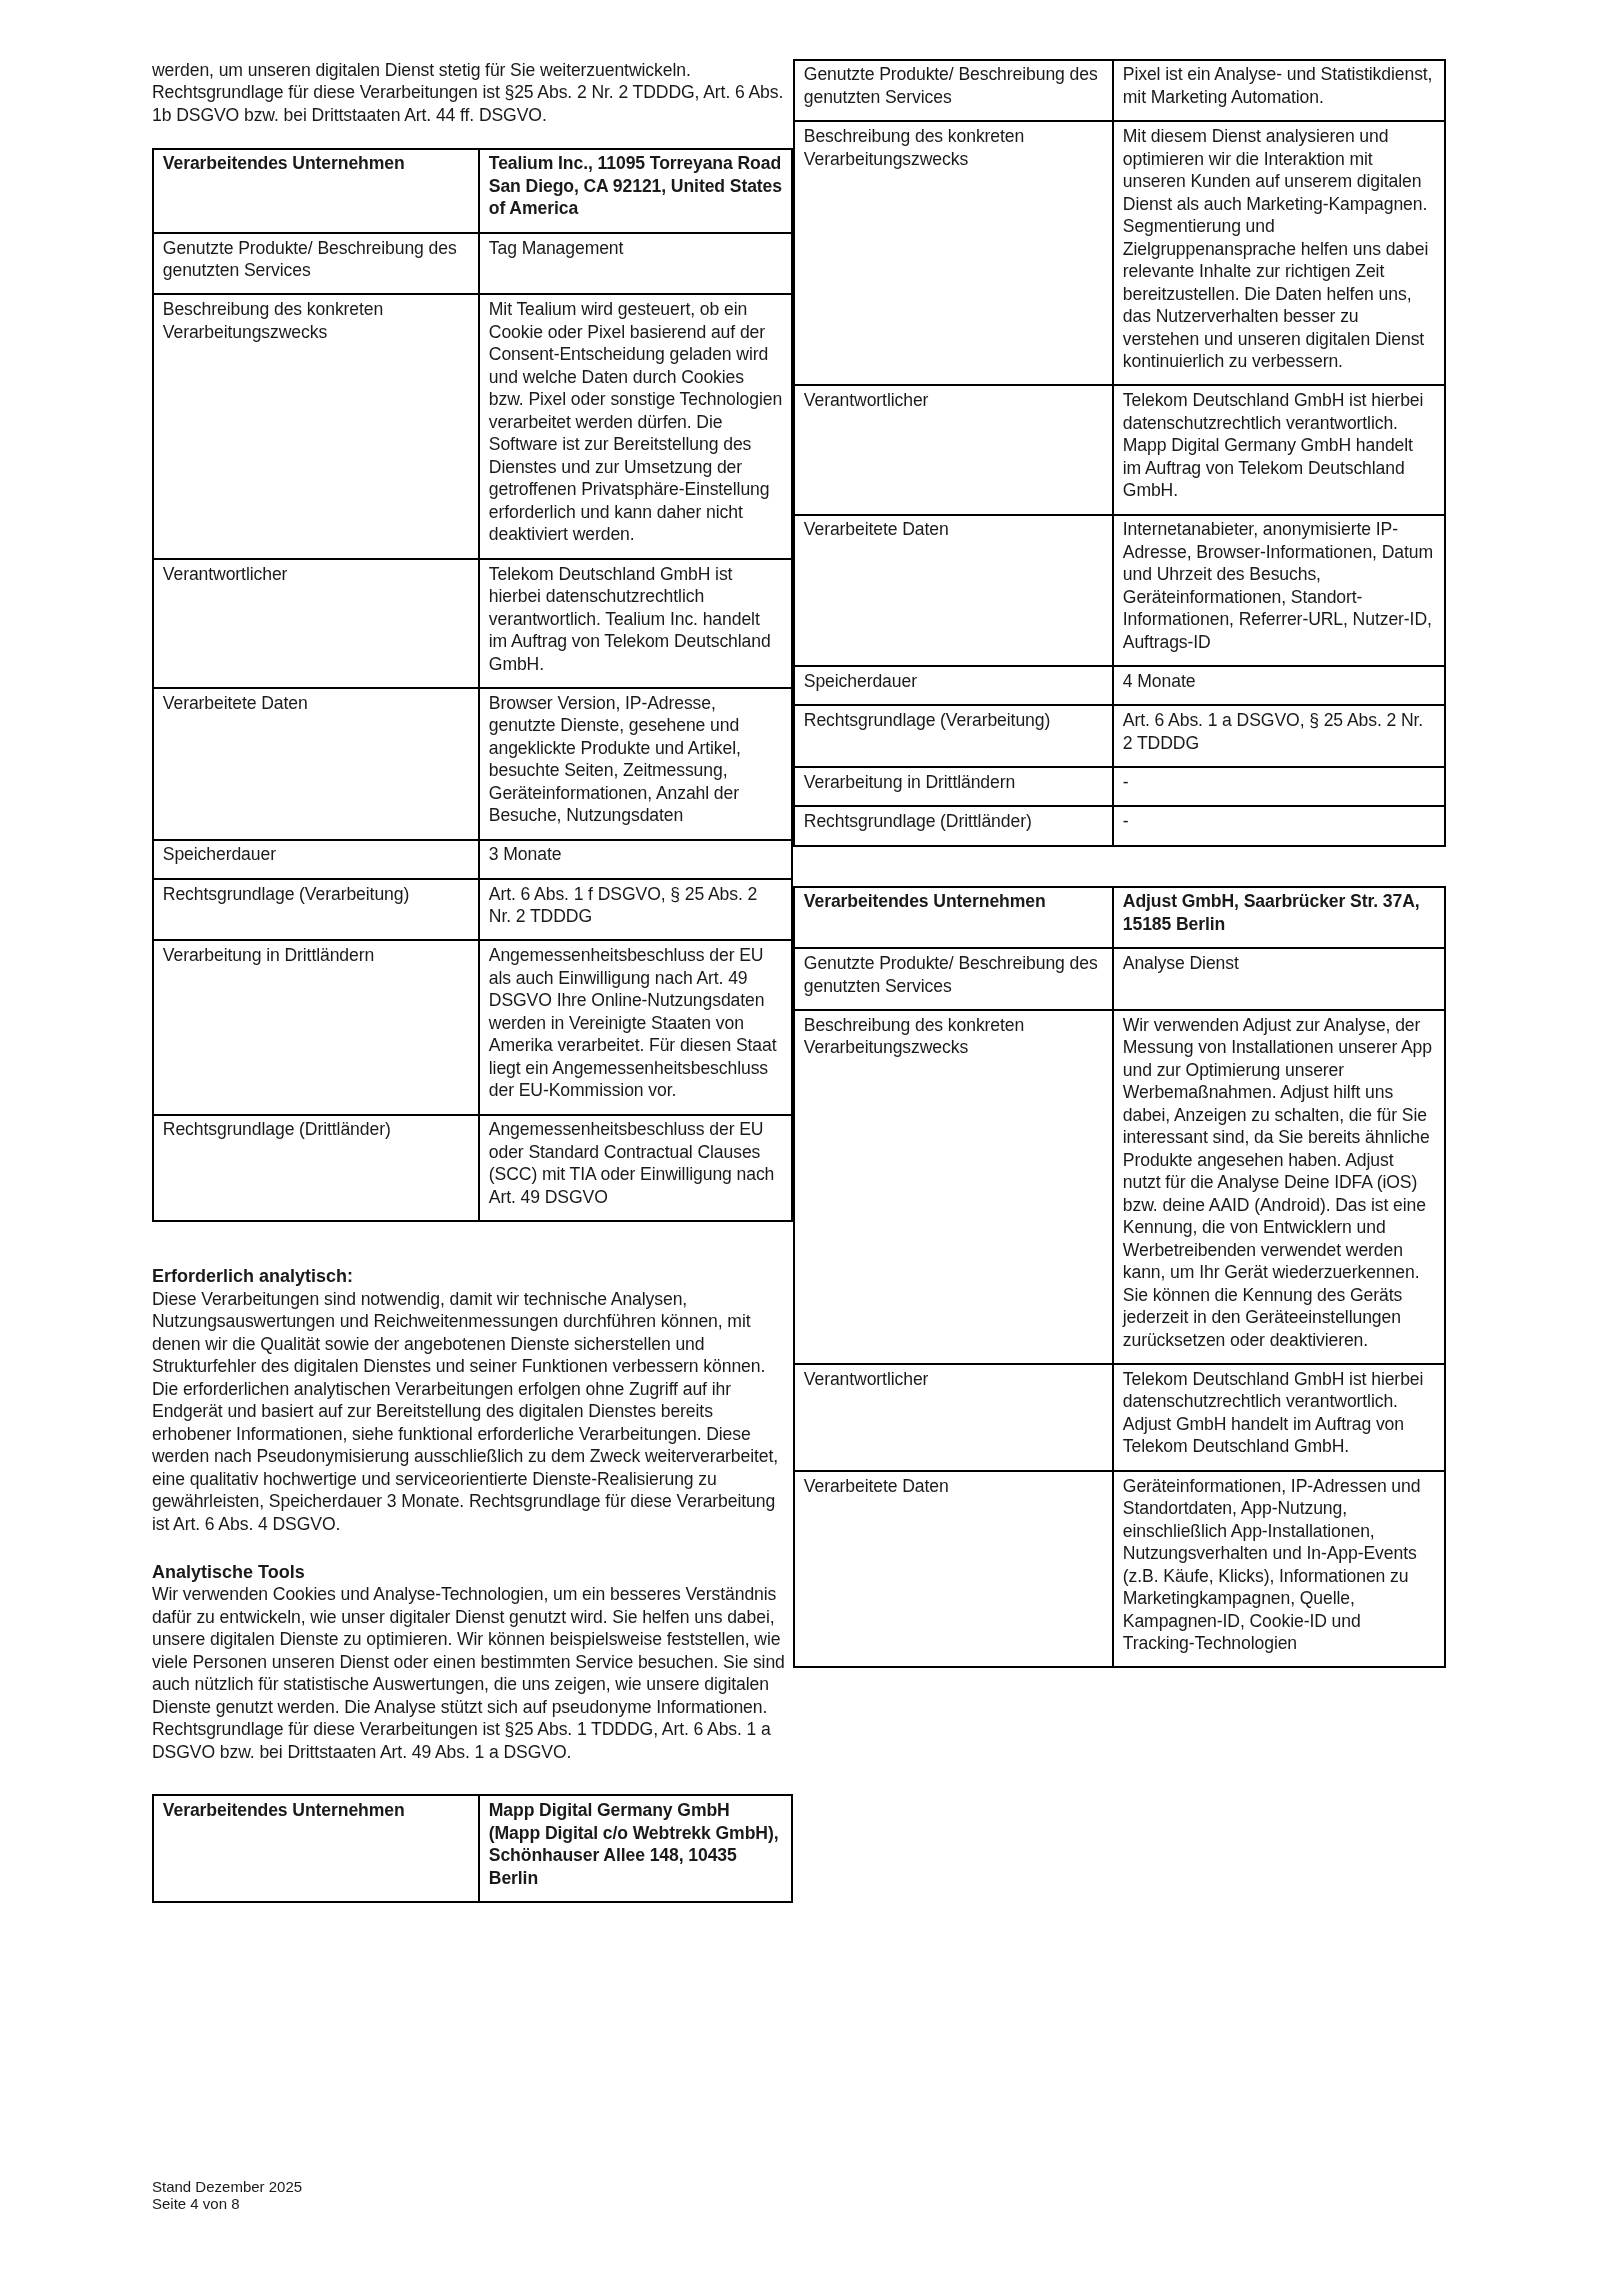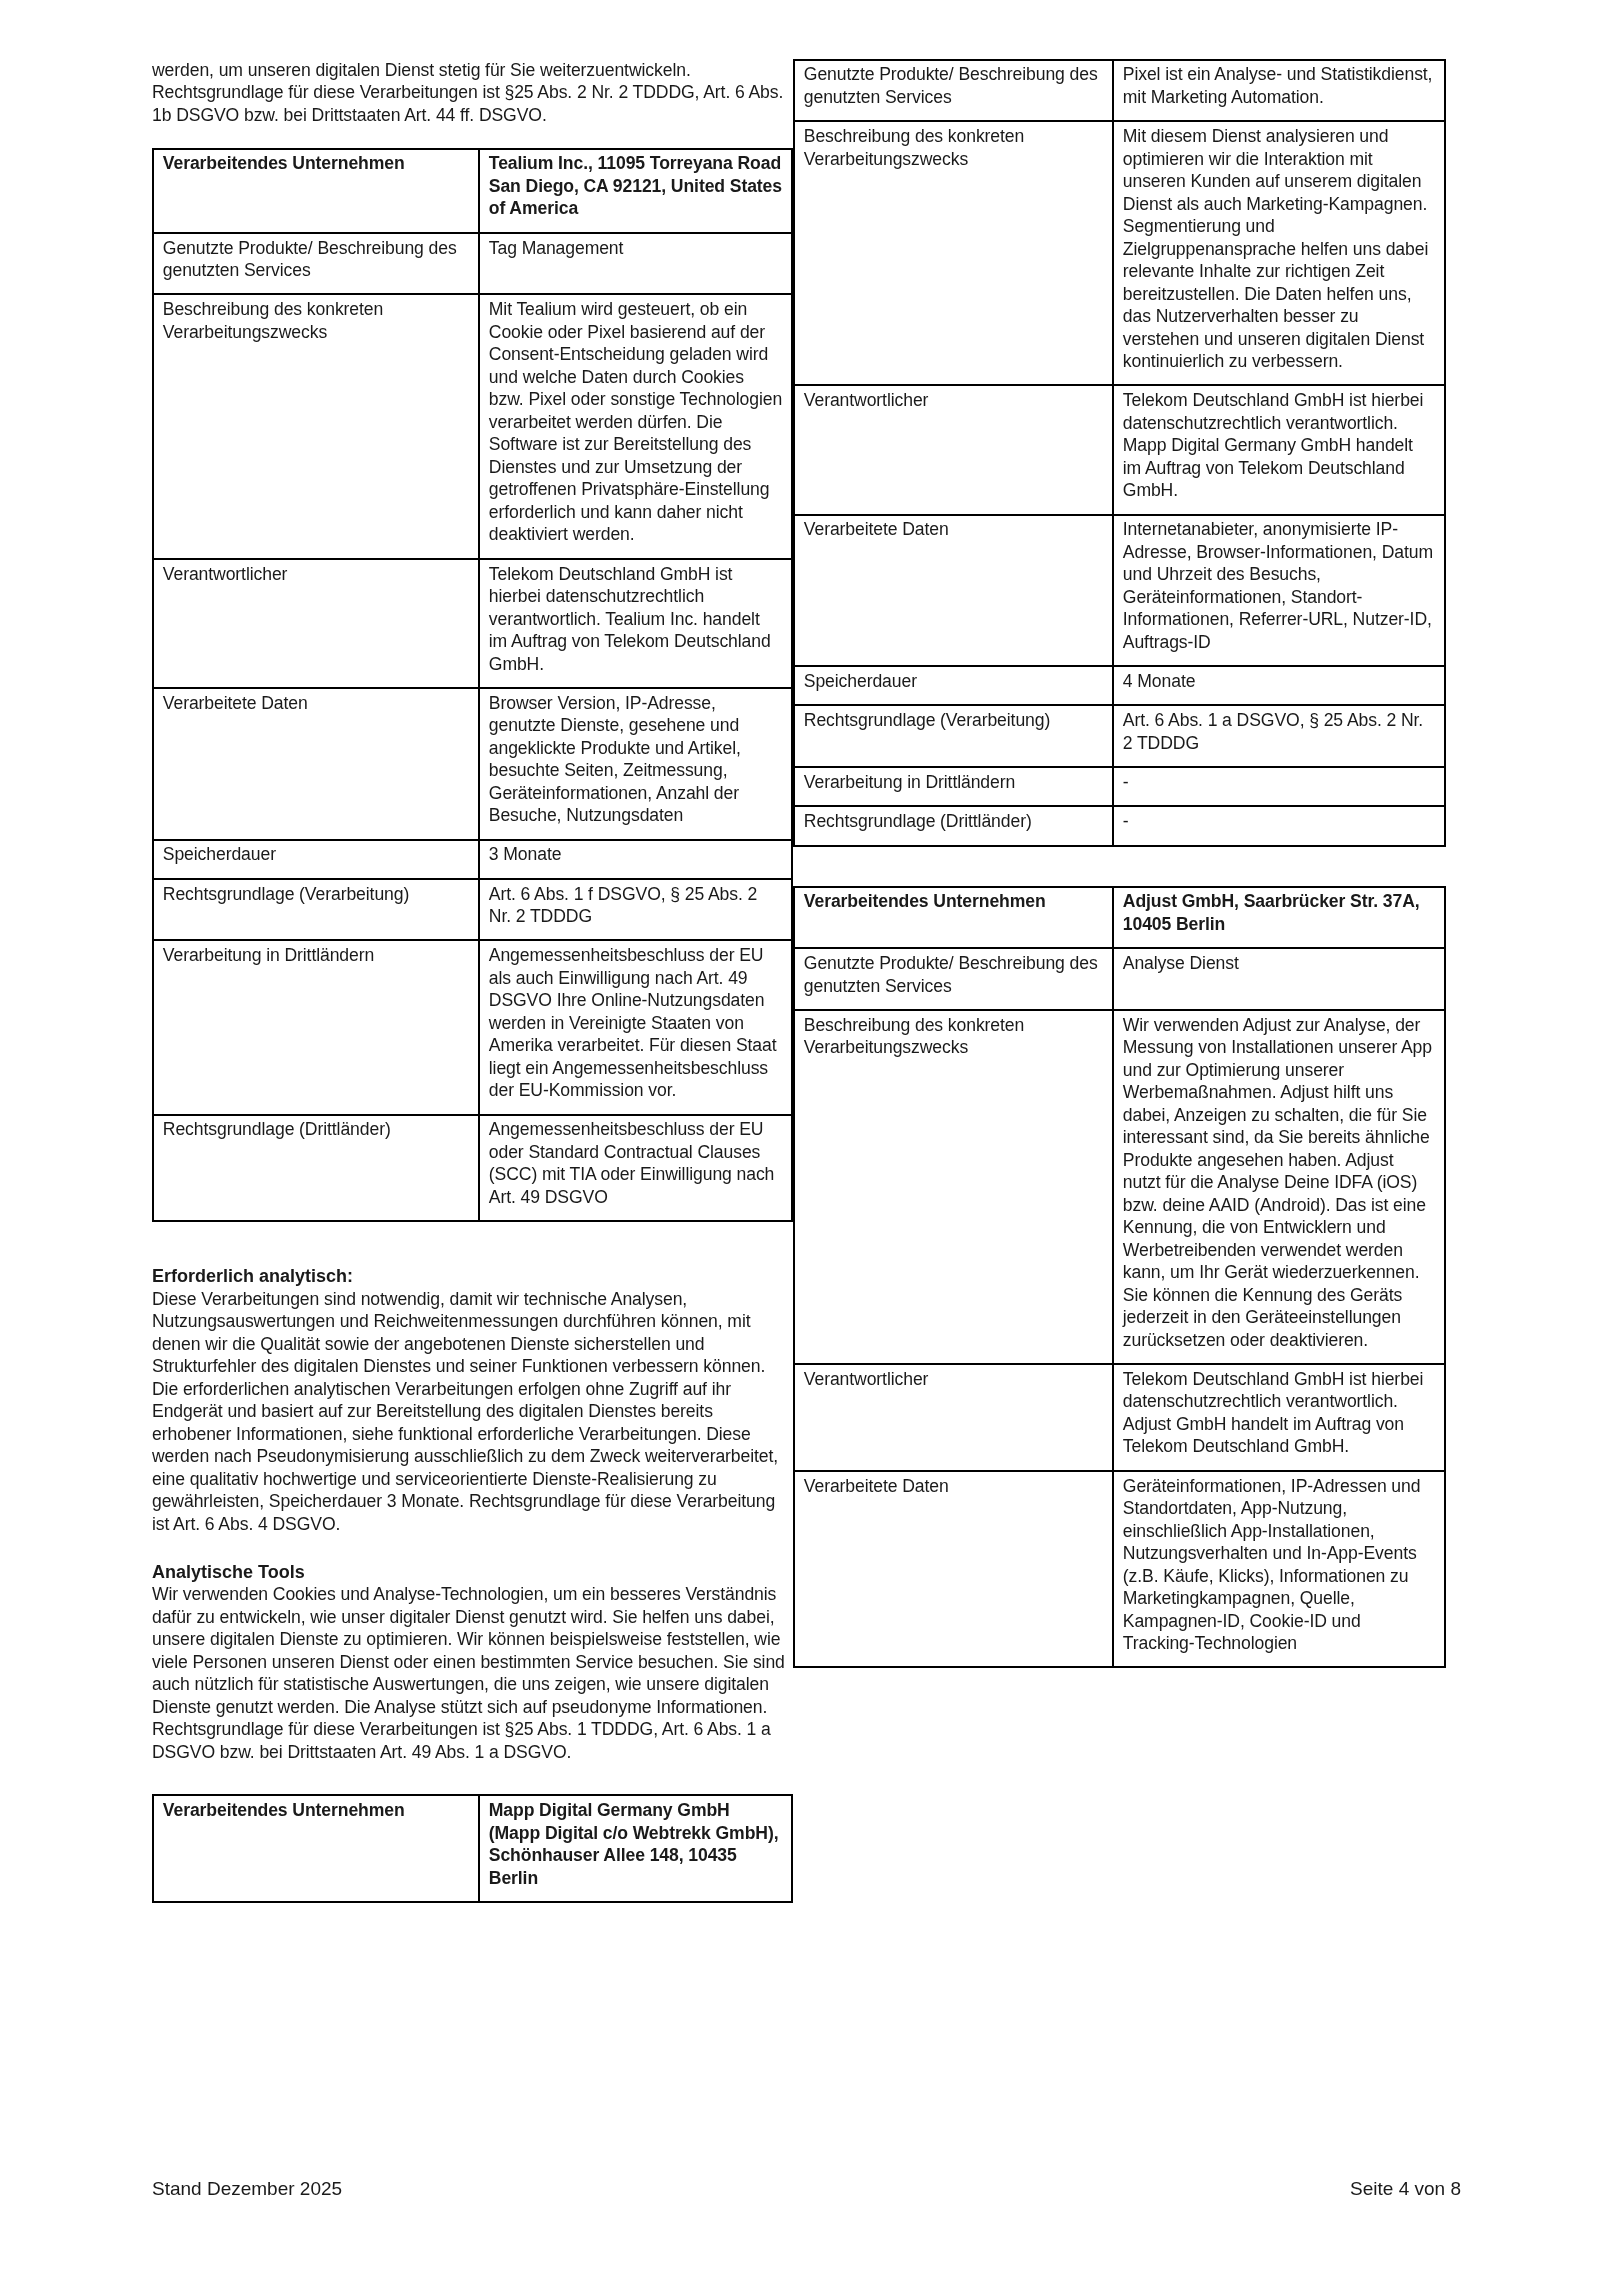--- a/index.html
+++ b/index.html
@@ -37,21 +37,22 @@
     word-wrap: break-word;
   }
   .dtable col.ck { width: 326px; }
   .col-right .dtable col.ck { width: 319px; }
   tr.hd td { font-weight: 700; }
   .mapp-start { margin-top: 31px; }
   .adjust { margin-top: 39px; }
   .footer {
     position: absolute; left: 152px; top: 2178px; width: 1309px;
     display: flex; justify-content: space-between;
-    font-size: 19px;
+    font-size: 15px;
+    flex-direction: column;
   }
 </style>
 </head>
 <body>
 
 <div class="content">
 
 
   <div class="columns">
 
@@ -173,21 +174,21 @@
       </table>
 
       <table class="dtable adjust">
         <colgroup>
             <col class="ck">
             <col>
           </colgroup>
         <tbody>
           <tr class="hd">
             <td>Verarbeitendes Unternehmen</td>
-            <td>Adjust GmbH, Saarbrücker Str. 37A, 10405 Berlin</td>
+            <td>Adjust GmbH, Saarbrücker Str. 37A, 15185 Berlin</td>
           </tr>
           <tr>
             <td>Genutzte Produkte/ Beschreibung des genutzten Services</td>
             <td>Analyse Dienst</td>
           </tr>
           <tr>
             <td>Beschreibung des konkreten Verarbeitungszwecks</td>
             <td>Wir verwenden Adjust zur Analyse, der Messung von Installationen unserer App und zur Optimierung unserer Werbemaßnahmen. Adjust hilft uns dabei, Anzeigen zu schalten, die für Sie interessant sind, da Sie bereits ähnliche Produkte angesehen haben. Adjust nutzt für die Analyse Deine IDFA (iOS) bzw. deine AAID (Android). Das ist eine Kennung, die von Entwicklern und Werbetreibenden verwendet werden kann, um Ihr Gerät wiederzuerkennen. Sie können die Kennung des Geräts jederzeit in den Geräteeinstellungen zurücksetzen oder deaktivieren.</td>
           </tr>
           <tr>

